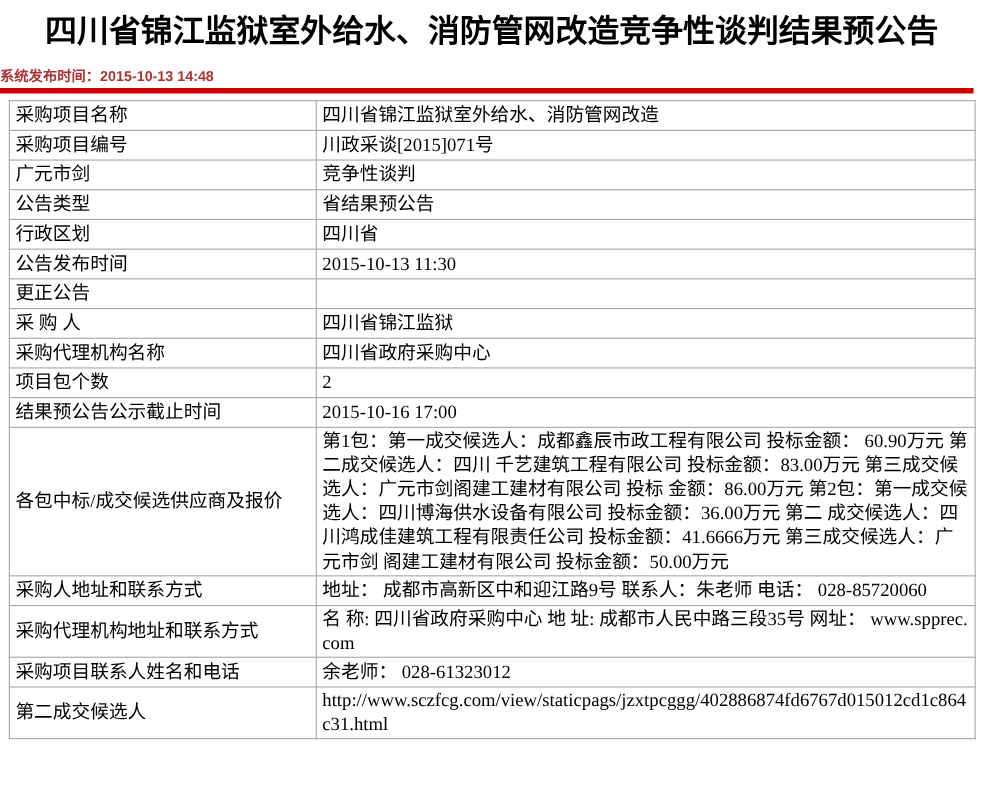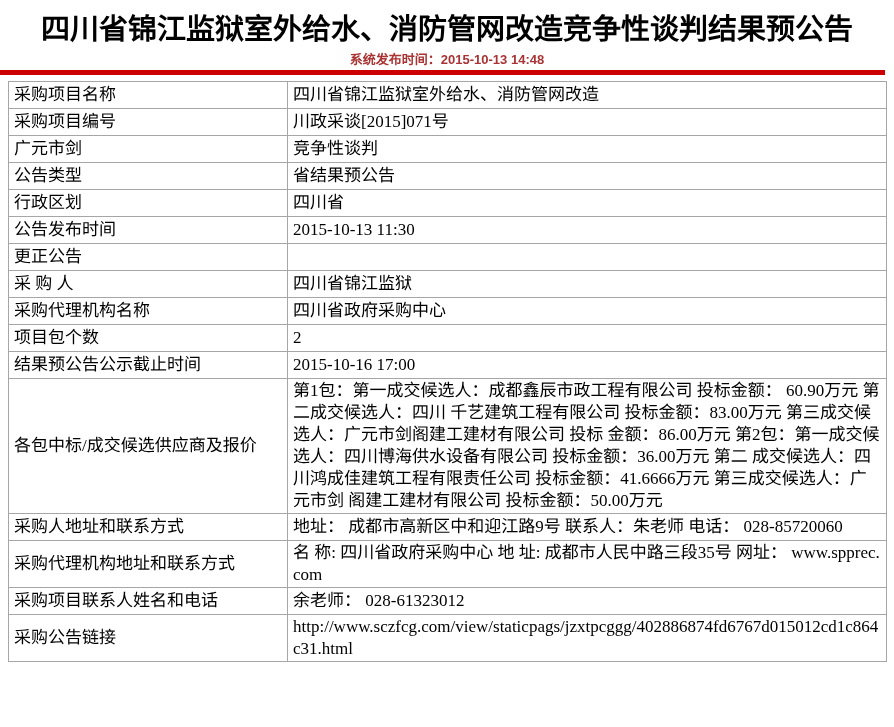--- a/index.html
+++ b/index.html
@@ -28,23 +28,23 @@
     text-align: center;
     font-family: "Liberation Sans", "DejaVu Sans", sans-serif;
     font-weight: bold;
     font-size: 29px;
     line-height: 34px;
     color: #000000;
     letter-spacing: 0px;
     white-space: nowrap;
   }
   .publish-time {
-    margin-top: 7px;
+    margin-top: 17px;
     margin-bottom: 3px;
-    text-align: center;
+    text-align: left;
     font-family: "Liberation Sans", "DejaVu Sans", sans-serif;
     font-weight: bold;
     font-size: 13px;
     line-height: 14px;
     color: var(--publish-red);
   }
   .red-divider {
     height: 5px;
     background: var(--divider-red);
     margin: 0 9px 0 0;
@@ -141,17 +141,17 @@
     </tr>
     <tr>
       <td class="label-cell">采购代理机构地址和联系方式</td>
       <td class="value-cell">名 称: 四川省政府采购中心 地 址: 成都市人民中路三段35号 网址： www.spprec.com</td>
     </tr>
     <tr>
       <td class="label-cell">采购项目联系人姓名和电话</td>
       <td class="value-cell">余老师： 028-61323012</td>
     </tr>
     <tr>
-      <td class="label-cell">采购公告链接</td>
+      <td class="label-cell">第二成交候选人</td>
       <td class="value-cell">http://www.sczfcg.com/view/staticpags/jzxtpcggg/402886874fd6767d015012cd1c864c31.html</td>
     </tr>
   </tbody>
 </table>
 
 </body></html>

